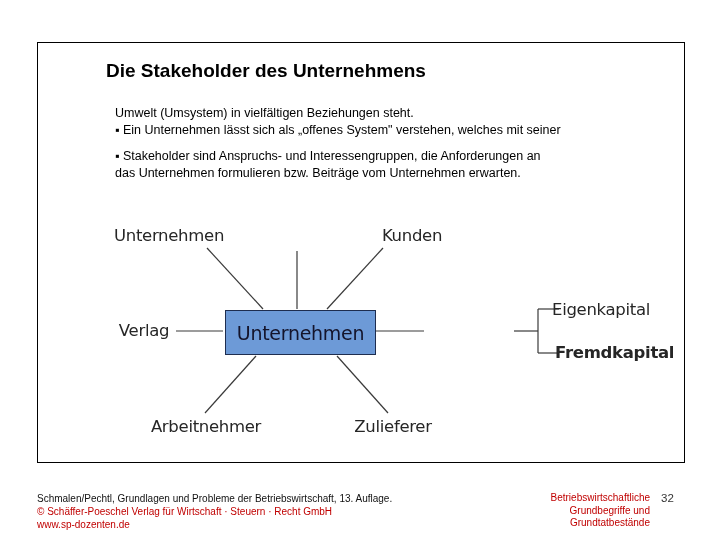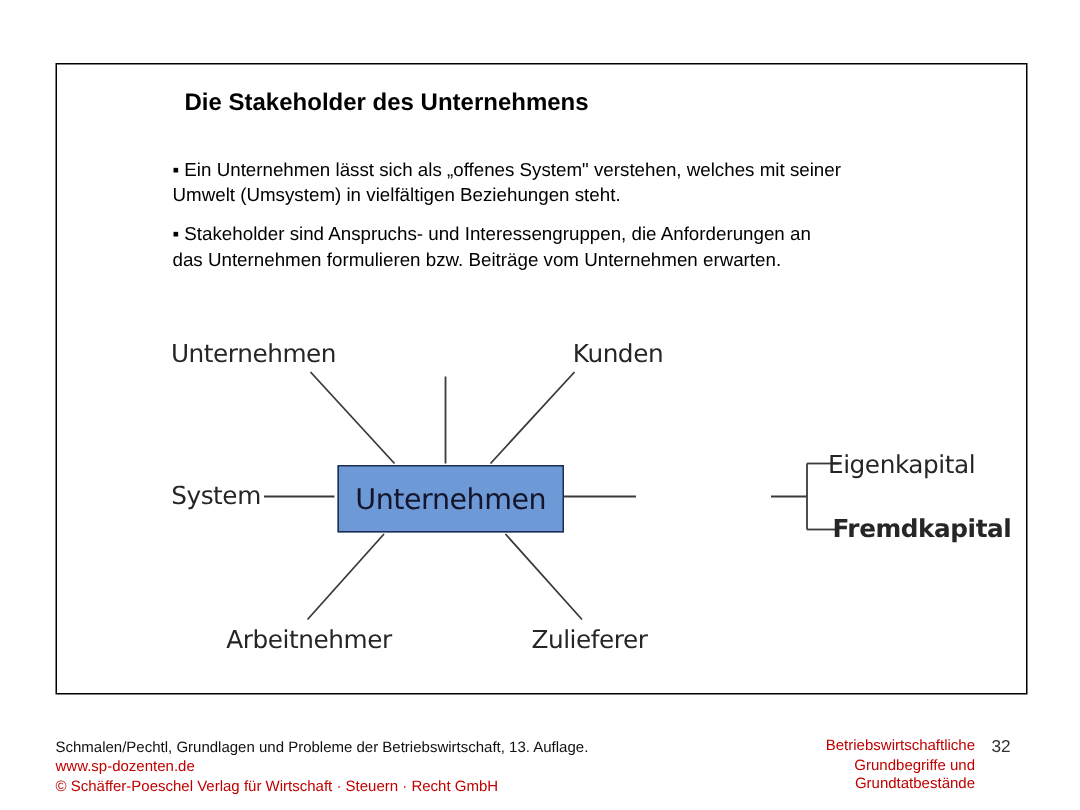--- a/index.html
+++ b/index.html
@@ -12,22 +12,22 @@
   }
   .slide-frame {
     position: absolute;
     left: 37px; top: 42px;
     width: 646px; height: 419px;
     border: 1px solid #000000;
     background: #ffffff;
   }
   .slide-title {
     position: absolute;
-    left: 123px; top: 60px;
-    font-size: 16px; font-weight: bold; color: #000000;
+    left: 106px; top: 60px;
+    font-size: 19px; font-weight: bold; color: #000000;
     white-space: nowrap;
   }
   .bullet-para {
     position: absolute;
     left: 115px;
     font-size: 12.5px; color: #000000;
     line-height: 17px;
     white-space: nowrap;
   }
   .bullet-para span { display: block; }
@@ -83,22 +83,22 @@
 </head>
 <body>
 
 <div class="canvas">
 
   <div class="slide-frame"></div>
 
   <div class="slide-title">Die Stakeholder des Unternehmens</div>
 
   <div class="bullet-para" id="bullet1">
+    <span>Umwelt (Umsystem) in vielfältigen Beziehungen steht.</span>
     <span>▪ Ein Unternehmen lässt sich als „offenes System" verstehen, welches mit seiner</span>
-    <span>Umwelt (Umsystem) in vielfältigen Beziehungen steht.</span>
   </div>
   <div class="bullet-para" id="bullet2">
     <span>▪ Stakeholder sind Anspruchs- und Interessengruppen, die Anforderungen an</span>
     <span>das Unternehmen formulieren bzw. Beiträge vom Unternehmen erwarten.</span>
   </div>
 
   <svg class="diagram-svg" viewBox="0 0 720 540">
     <g stroke="#3a3a3a" stroke-width="1.2" fill="none">
       <line x1="207" y1="248" x2="263" y2="309"></line>
       <line x1="297" y1="251" x2="297" y2="309"></line>
@@ -109,34 +109,34 @@
       <line x1="538" y1="309" x2="538" y2="353"></line>
       <line x1="538" y1="309" x2="559" y2="309"></line>
       <line x1="538" y1="353" x2="559" y2="353"></line>
       <line x1="256" y1="356" x2="205" y2="413"></line>
       <line x1="337" y1="356" x2="388" y2="413"></line>
     </g>
   </svg>
 
   <div class="dg-label dg-center" style="left:169px; top:226px;">Unternehmen</div>
   <div class="dg-label dg-center" style="left:412px; top:226px;">Kunden</div>
-  <div class="dg-label dg-center" style="left:144px; top:321px;">System</div>
+  <div class="dg-label dg-center" style="left:144px; top:321px;">Verlag</div>
   <div class="dg-label" style="left:552px; top:300px;">Eigenkapital</div>
   <div class="dg-label" style="left:555px; top:343px;font-weight:bold;">Fremdkapital</div>
   <div class="dg-label dg-center" style="left:206px; top:417px;">Arbeitnehmer</div>
   <div class="dg-label dg-center" style="left:393px; top:417px;">Zulieferer</div>
 
   <div class="center-box">
     <span>Unternehmen</span>
   </div>
 
   <div class="footer-left">
     <span class="f-black">Schmalen/Pechtl, Grundlagen und Probleme der Betriebswirtschaft, 13. Auflage.</span>
+    <span class="f-red">© Schäffer-Poeschel Verlag für Wirtschaft · Steuern · Recht GmbH</span>
     <span class="f-red">www.sp-dozenten.de</span>
-    <span class="f-red">© Schäffer-Poeschel Verlag für Wirtschaft · Steuern · Recht GmbH</span>
   </div>
 
   <div class="footer-right">
     <span>Betriebswirtschaftliche</span>
     <span>Grundbegriffe und</span>
     <span>Grundtatbestände</span>
   </div>
 
   <div class="page-number">32</div>
 

